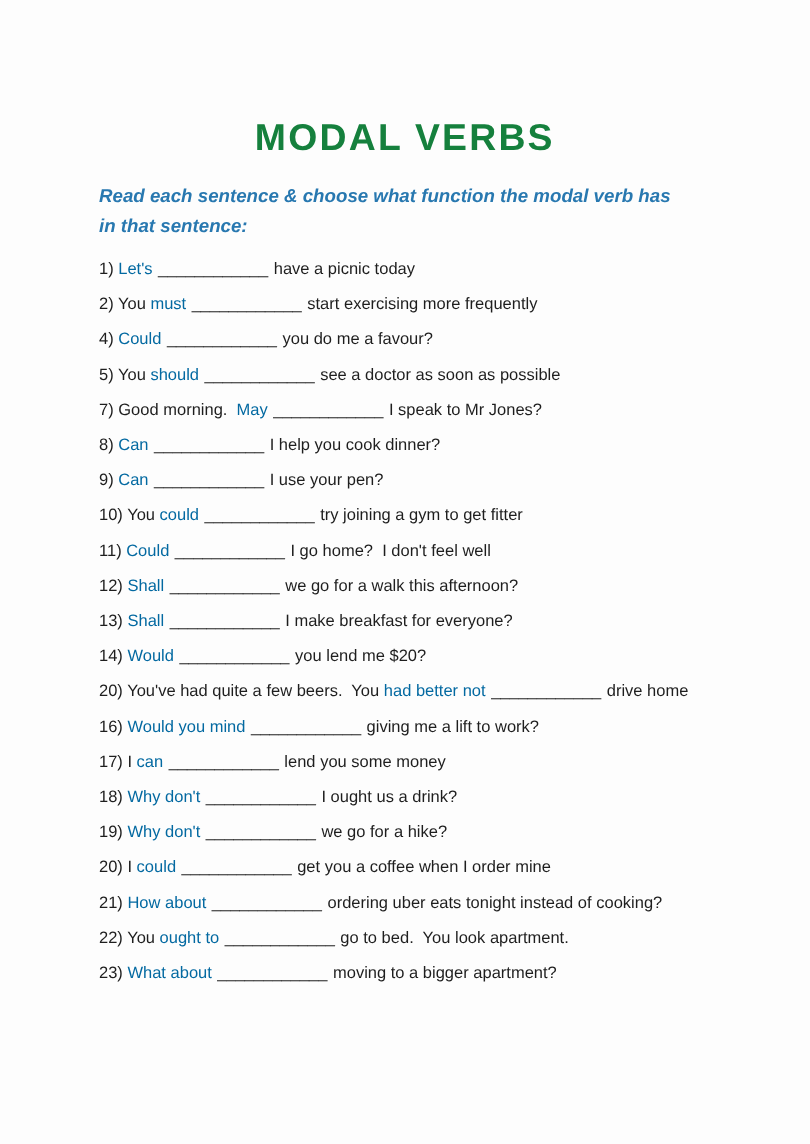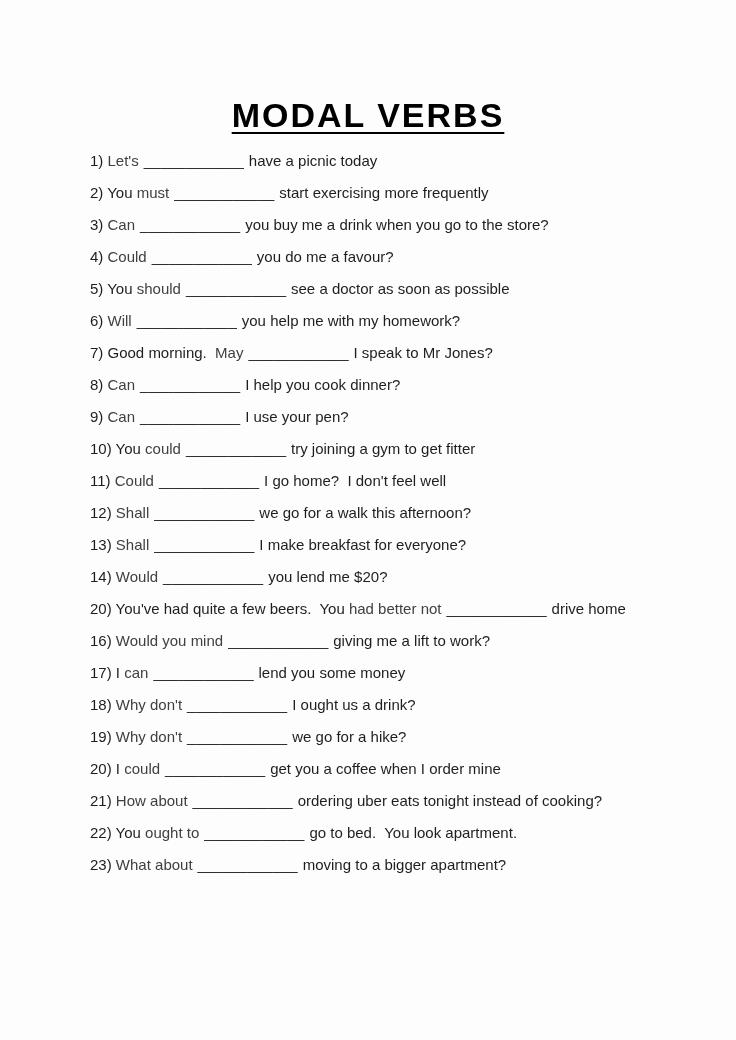--- a/index.html
+++ b/index.html
@@ -15,65 +15,63 @@
     box-sizing: border-box;
     width: 736px;
     height: 1040px;
     padding-top: 90px;
   }
   .title {
     text-align: center;
     font-size: 34px;
     font-weight: 700;
     letter-spacing: 2px;
-    color: #000000;
-    text-decoration: underline;
+    color: #15803d;
     text-decoration-thickness: 2px;
     text-underline-offset: 5px;
     line-height: 1.15;
-    margin: 6px;
+    margin: 16px;
   }
   .instructions {
     margin: 20px 0 6px 90px;
     width: 530px;
     font-size: 17px;
     font-style: italic;
     font-weight: 600;
     line-height: 27px;
     color: #2878b0;
   }
   .items {
     margin: 10px 0 0 90px;
   }
   .item {
     height: 32px;
     line-height: 32px;
     font-size: 15px;
   }
   .item span { white-space: pre; }
   .num, .pre, .post { color: #1e1e1e; }
-  .modal { color: #404040; }
+  .modal { color: #0369a1; }
   .blank {
     color: #1e1e1e;
     margin: 0 5px;
     letter-spacing: 0;
   }
 </style>
 </head>
 <body>
 
 <div class="page">
   <h1 class="title">MODAL VERBS</h1>
+  <div class="instructions">Read each sentence &amp; choose what function the modal verb has in that sentence:</div>
   <div class="items">
     <div class="item"><span class="num">1) </span><span class="pre"></span><span class="modal">Let's</span><span class="blank">____________</span><span class="post">have a picnic today</span></div>
     <div class="item"><span class="num">2) </span><span class="pre">You </span><span class="modal">must</span><span class="blank">____________</span><span class="post">start exercising more frequently</span></div>
-    <div class="item"><span class="num">3) </span><span class="pre"></span><span class="modal">Can</span><span class="blank">____________</span><span class="post">you buy me a drink when you go to the store?</span></div>
     <div class="item"><span class="num">4) </span><span class="pre"></span><span class="modal">Could</span><span class="blank">____________</span><span class="post">you do me a favour?</span></div>
     <div class="item"><span class="num">5) </span><span class="pre">You </span><span class="modal">should</span><span class="blank">____________</span><span class="post">see a doctor as soon as possible</span></div>
-    <div class="item"><span class="num">6) </span><span class="pre"></span><span class="modal">Will</span><span class="blank">____________</span><span class="post">you help me with my homework?</span></div>
     <div class="item"><span class="num">7) </span><span class="pre">Good morning.  </span><span class="modal">May</span><span class="blank">____________</span><span class="post">I speak to Mr Jones?</span></div>
     <div class="item"><span class="num">8) </span><span class="pre"></span><span class="modal">Can</span><span class="blank">____________</span><span class="post">I help you cook dinner?</span></div>
     <div class="item"><span class="num">9) </span><span class="pre"></span><span class="modal">Can</span><span class="blank">____________</span><span class="post">I use your pen?</span></div>
     <div class="item"><span class="num">10) </span><span class="pre">You </span><span class="modal">could</span><span class="blank">____________</span><span class="post">try joining a gym to get fitter</span></div>
     <div class="item"><span class="num">11) </span><span class="pre"></span><span class="modal">Could</span><span class="blank">____________</span><span class="post">I go home?  I don't feel well</span></div>
     <div class="item"><span class="num">12) </span><span class="pre"></span><span class="modal">Shall</span><span class="blank">____________</span><span class="post">we go for a walk this afternoon?</span></div>
     <div class="item"><span class="num">13) </span><span class="pre"></span><span class="modal">Shall</span><span class="blank">____________</span><span class="post">I make breakfast for everyone?</span></div>
     <div class="item"><span class="num">14) </span><span class="pre"></span><span class="modal">Would</span><span class="blank">____________</span><span class="post">you lend me $20?</span></div>
     <div class="item"><span class="num">20) </span><span class="pre">You've had quite a few beers.  You </span><span class="modal">had better not</span><span class="blank">____________</span><span class="post">drive home</span></div>
     <div class="item"><span class="num">16) </span><span class="pre"></span><span class="modal">Would you mind</span><span class="blank">____________</span><span class="post">giving me a lift to work?</span></div>

